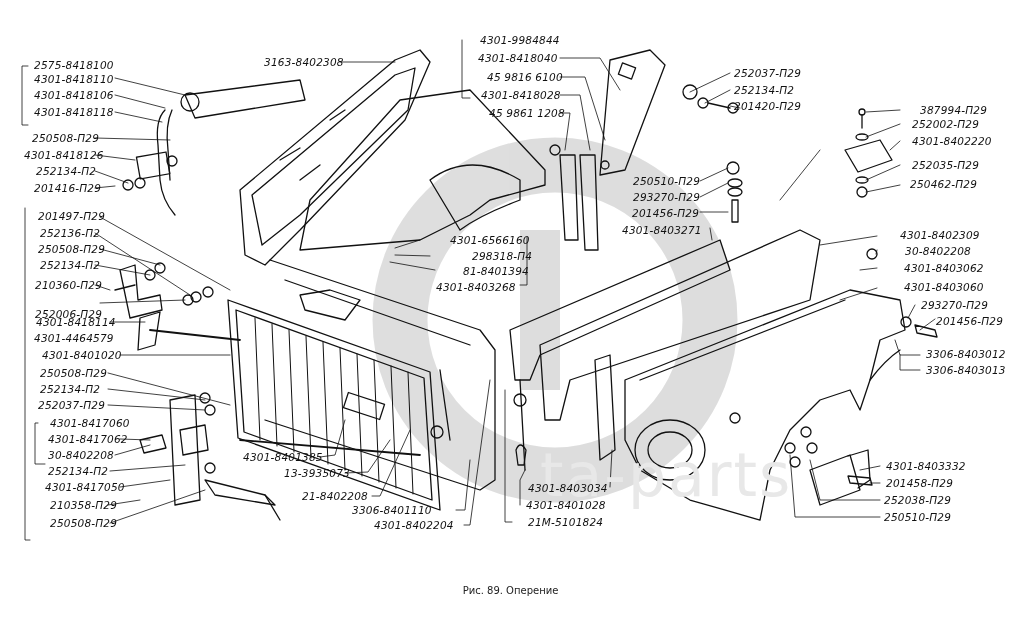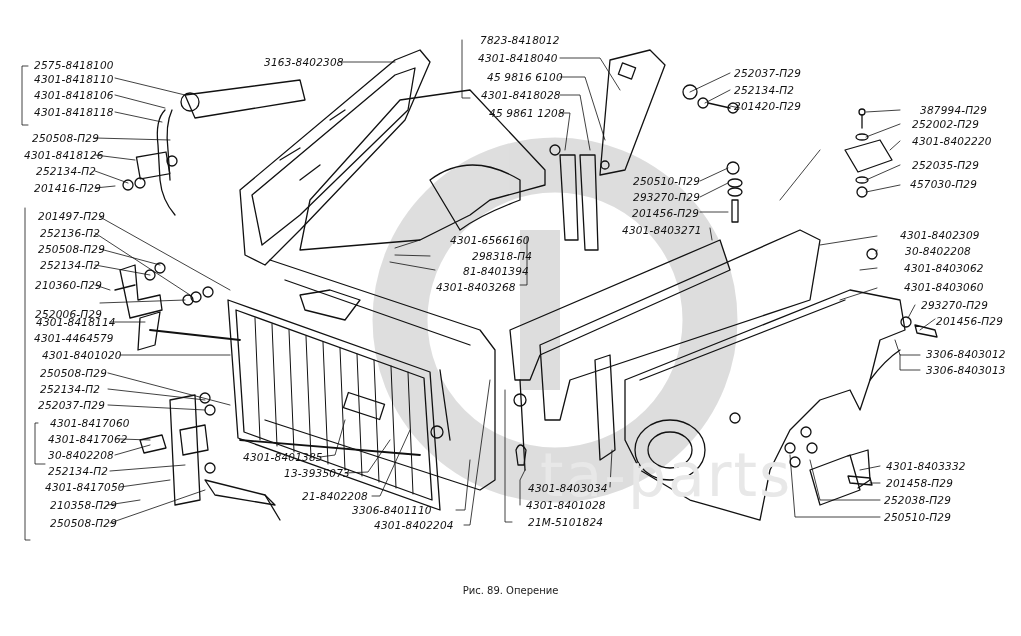--- a/index.html
+++ b/index.html
@@ -271,35 +271,35 @@
 <div class="lbl" style="left:50px;top:517px">250508-П29</div>
 
 <div class="lbl" style="left:243px;top:451px">4301-8401385</div>
 <div class="lbl" style="left:284px;top:467px">13-3935073</div>
 <div class="lbl" style="left:302px;top:490px">21-8402208</div>
 <div class="lbl" style="left:352px;top:504px">3306-8401110</div>
 <div class="lbl" style="left:374px;top:519px">4301-8402204</div>
 
 <div class="lbl" style="left:264px;top:56px">3163-8402308</div>
 
-<div class="lbl" style="left:480px;top:34px">7823-8418012</div>
+<div class="lbl" style="left:480px;top:34px">4301-9984844</div>
 <div class="lbl" style="left:478px;top:52px">4301-8418040</div>
 <div class="lbl" style="left:487px;top:71px">45 9816 6100</div>
 <div class="lbl" style="left:481px;top:89px">4301-8418028</div>
 <div class="lbl" style="left:489px;top:107px">45 9861 1208</div>
 
 <div class="lbl" style="left:734px;top:67px">252037-П29</div>
 <div class="lbl" style="left:734px;top:84px">252134-П2</div>
 <div class="lbl" style="left:734px;top:100px">201420-П29</div>
 
 <div class="lbl" style="left:920px;top:104px">387994-П29</div>
 <div class="lbl" style="left:912px;top:118px">252002-П29</div>
 <div class="lbl" style="left:912px;top:135px">4301-8402220</div>
 <div class="lbl" style="left:912px;top:159px">252035-П29</div>
-<div class="lbl" style="left:910px;top:178px">457030-П29</div>
+<div class="lbl" style="left:910px;top:178px">250462-П29</div>
 
 <div class="lbl" style="left:450px;top:234px">4301-6566160</div>
 <div class="lbl" style="left:472px;top:250px">298318-П4</div>
 <div class="lbl" style="left:463px;top:265px">81-8401394</div>
 <div class="lbl" style="left:436px;top:281px">4301-8403268</div>
 
 <div class="lbl" style="left:633px;top:175px">250510-П29</div>
 <div class="lbl" style="left:633px;top:191px">293270-П29</div>
 <div class="lbl" style="left:632px;top:207px">201456-П29</div>
 <div class="lbl" style="left:622px;top:224px">4301-8403271</div>

